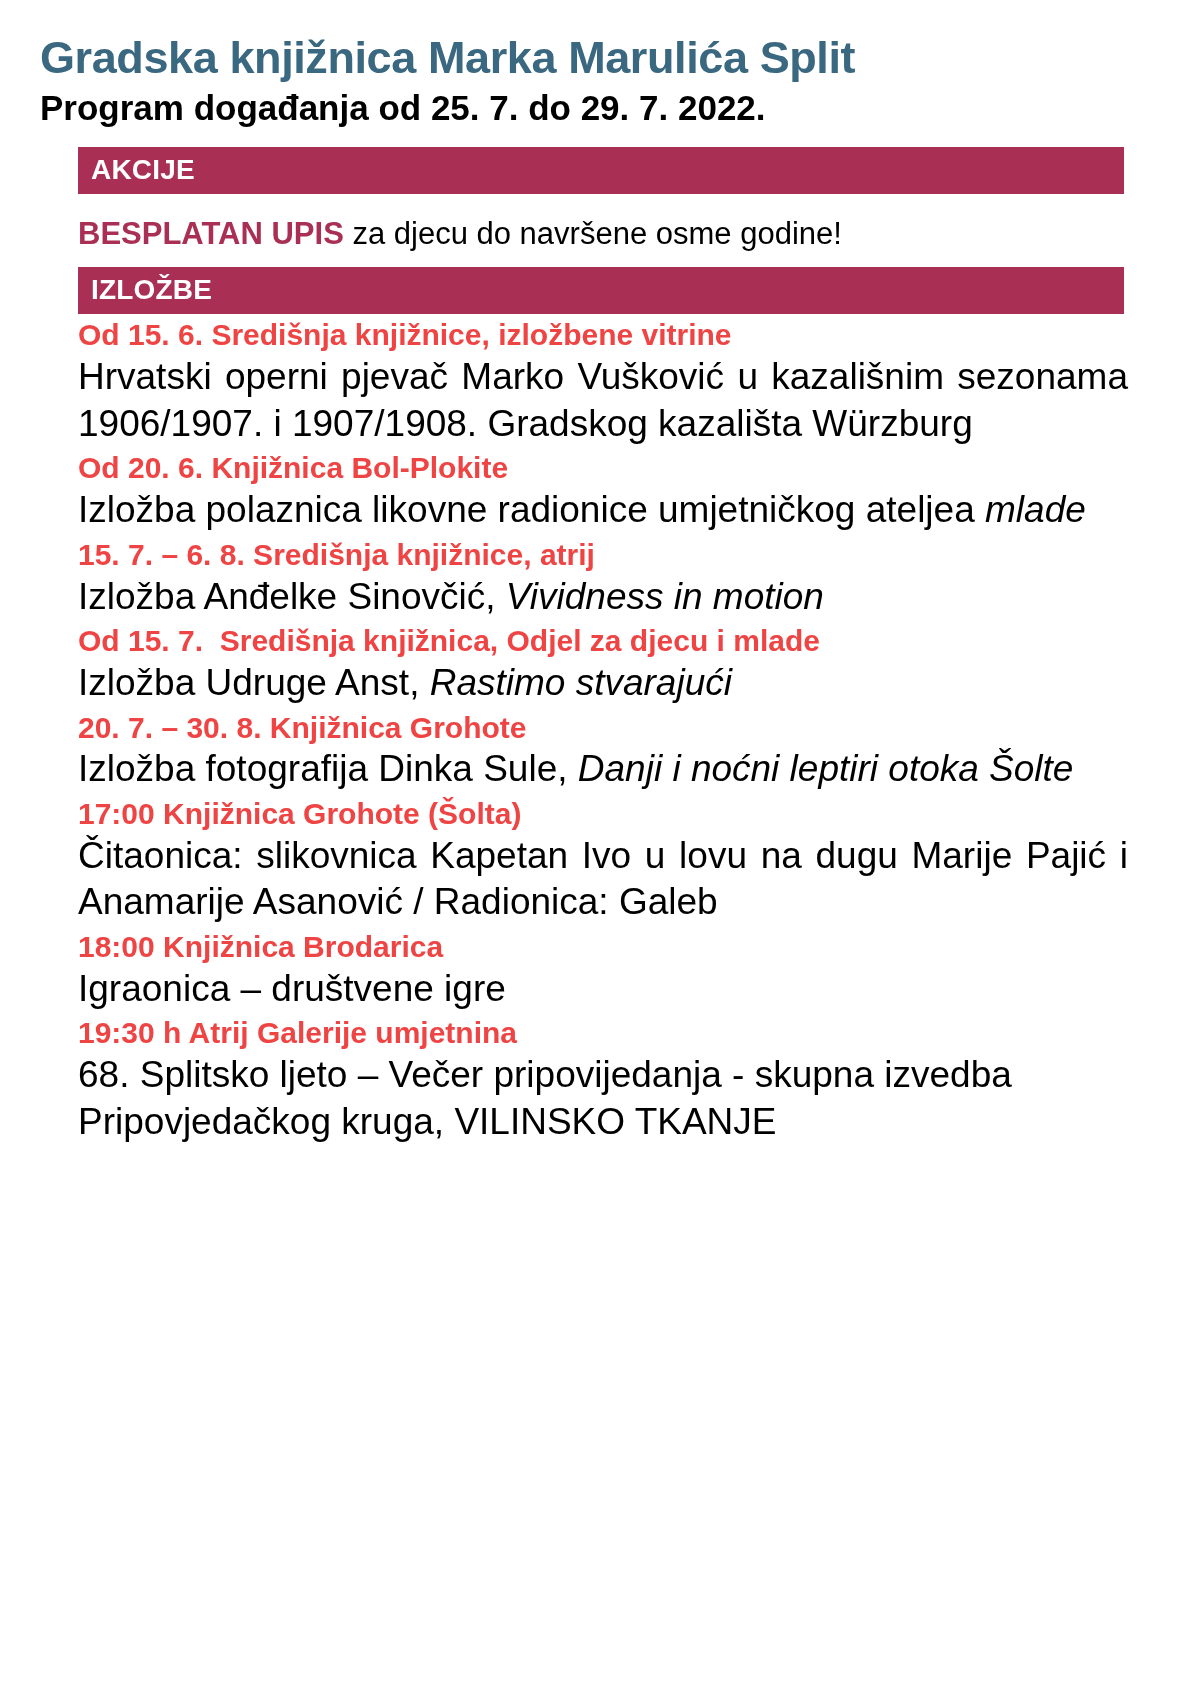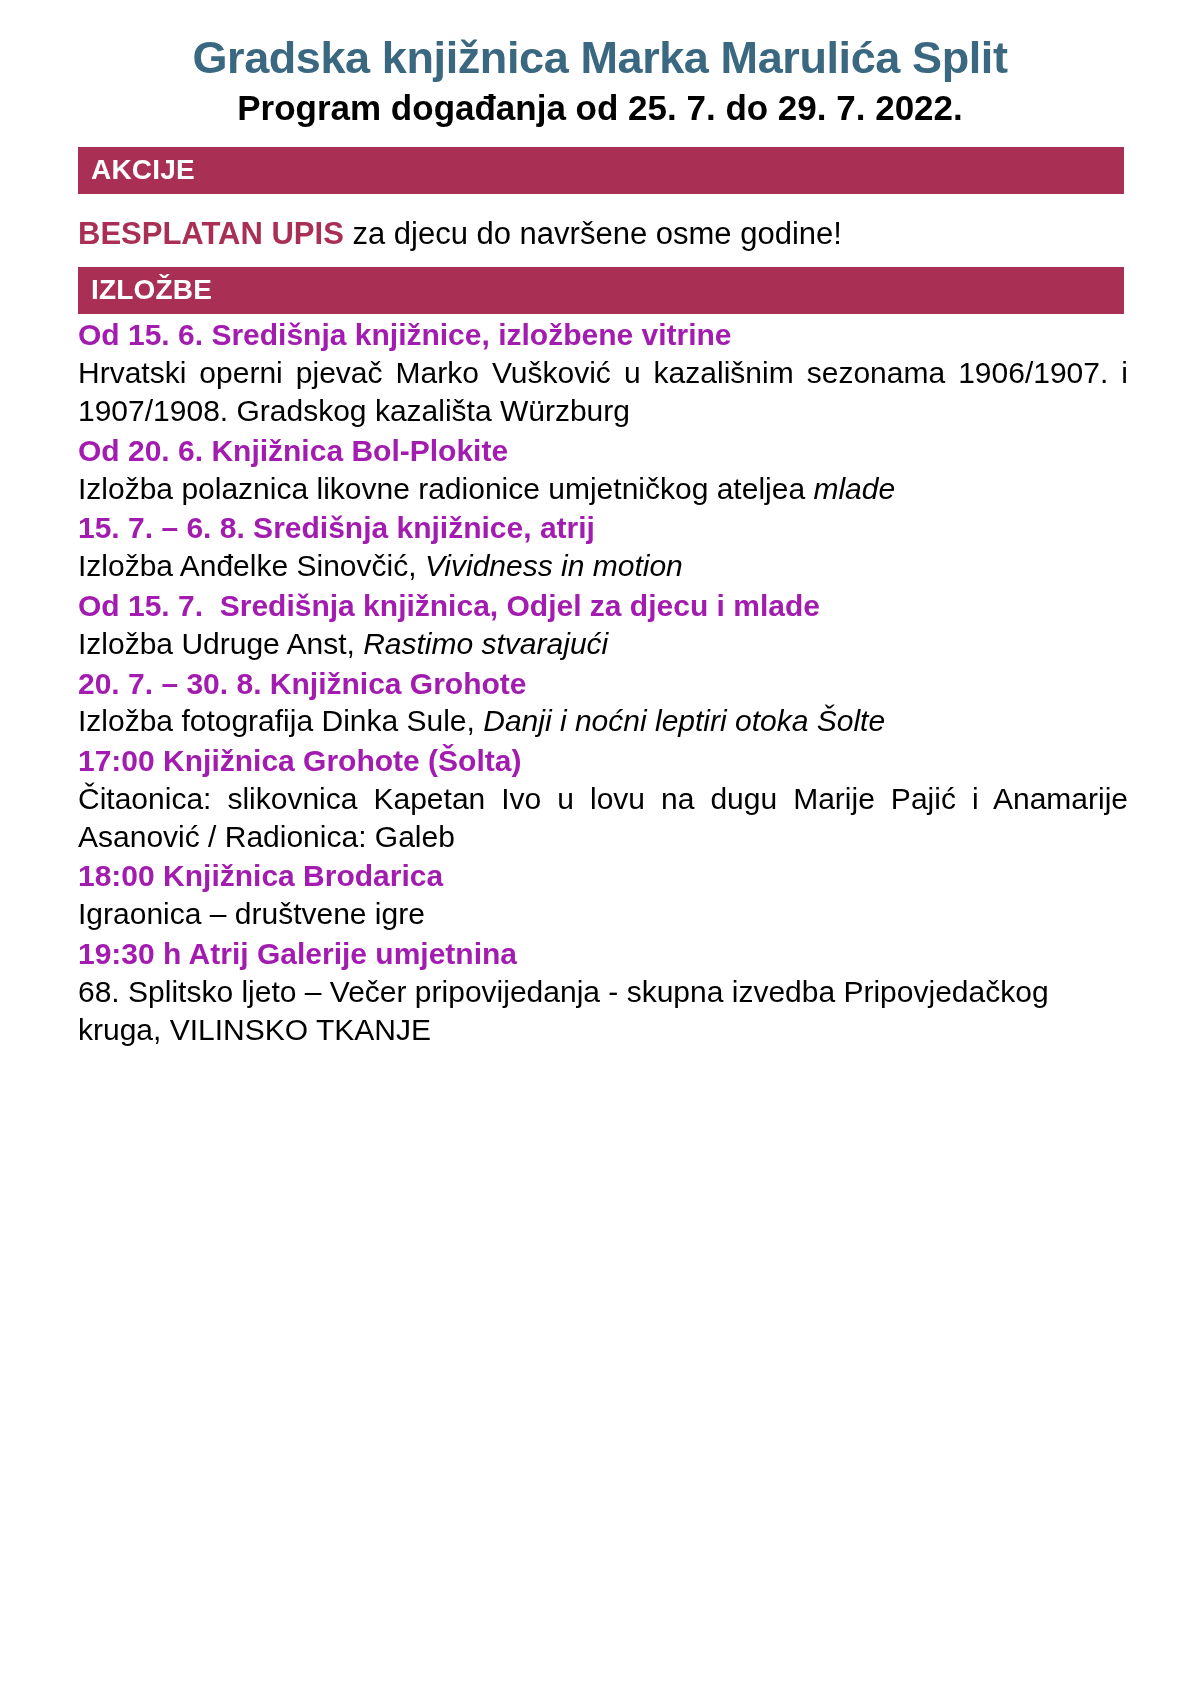--- a/index.html
+++ b/index.html
@@ -19,21 +19,21 @@
     height: 1697px;
     position: relative;
     background: #ffffff;
     box-sizing: border-box;
     padding: 0;
   }
 
   
   .masthead {
     padding-top: 34px;
-    text-align: center;
+    text-align: left;
   }
   .library-title {
     color: #3a6880;
     font-size: 45px;
     font-weight: bold;
     line-height: 1.05;
     letter-spacing: -0.4px;
     margin: 0;
     padding: 0 40px;
     white-space: nowrap;
@@ -85,32 +85,32 @@
     color: #000000;
     width: 1050px;
   }
   .promo .accent {
     color: #a92f55;
     font-weight: bold;
   }
 
   
   .entry-head {
-    color: #a21caf;
+    color: #ef4444;
     font-size: 30px;
     font-weight: bold;
     line-height: 1.26;
     margin: 2px 0 0 0;
     white-space: pre-wrap;
   }
 
   
   .entry-body {
     color: #000000;
-    font-size: 30px;
+    font-size: 37px;
     line-height: 1.26;
     margin: 0;
     width: 1050px;
     text-align: justify;
     text-justify: inter-word;
   }
   .entry-body.nojustify { text-align: left; }
   .entry-body i, .entry-body em { font-style: italic; }
 </style>
 </head>

